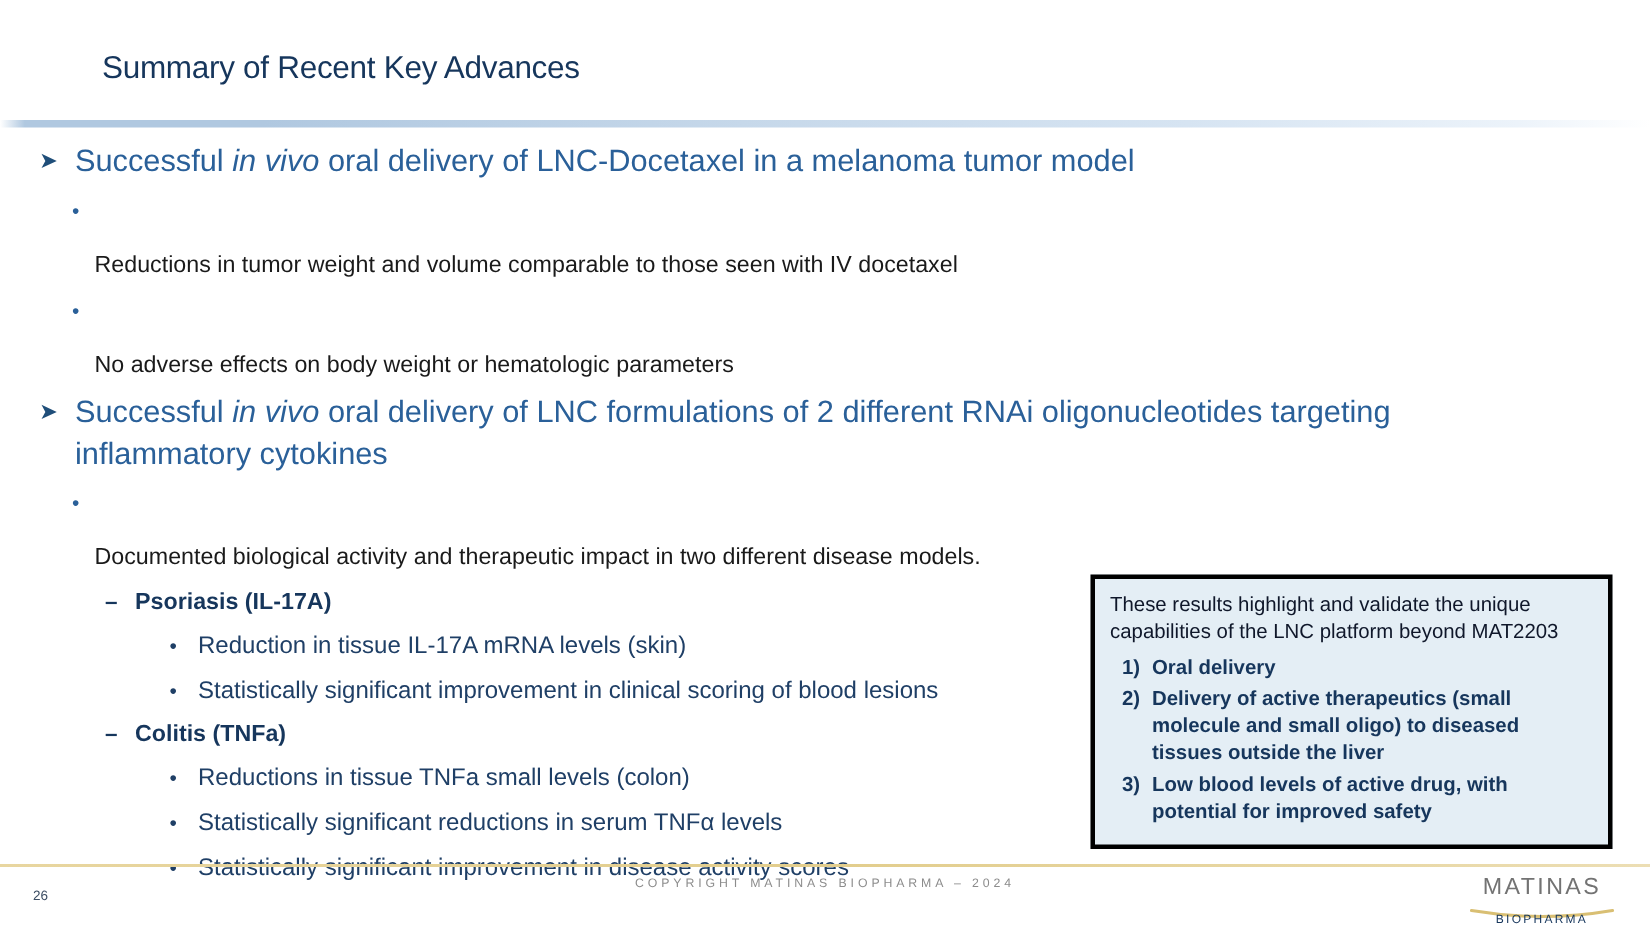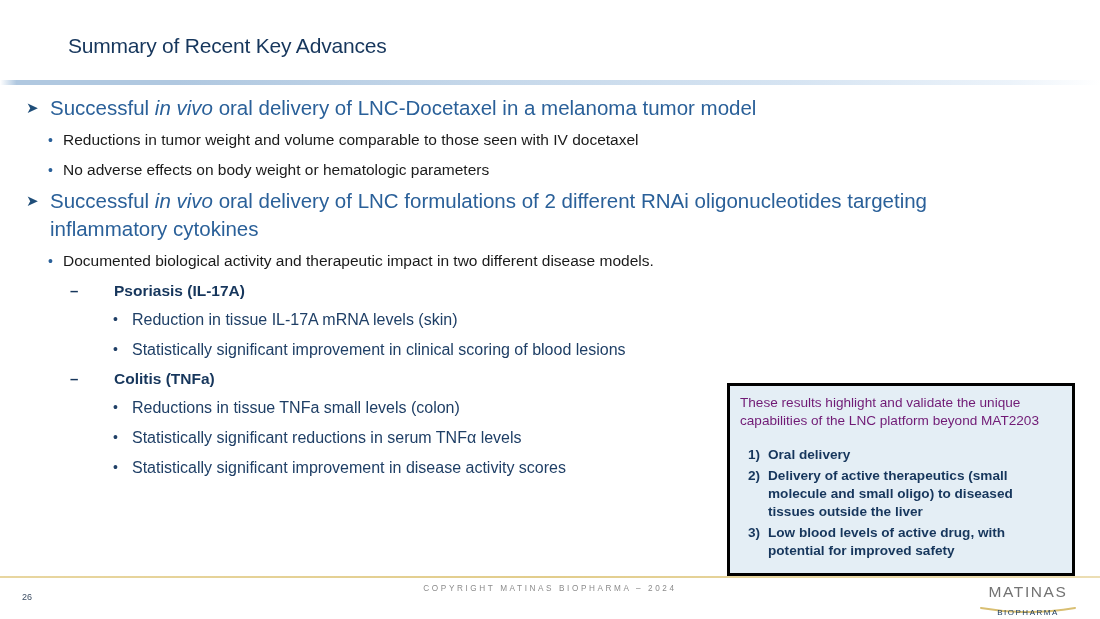--- a/index.html
+++ b/index.html
@@ -89,40 +89,40 @@
   .lvl2 .marker {
     width: 15px;
     color: #2a6099;
     font-size: 14px;
     line-height: 26px;
   }
   .lvl2 .text {
     color: #1a1a1a;
     font-size: 15.5px;
     line-height: 26px;
+    margin-top: 37px;
   }
 
   
   .lvl3 {
     margin-left: 70px;
     margin-bottom: 2px;
   }
   .lvl3 .marker {
     width: 20px;
     color: #16365c;
     font-size: 15px;
     line-height: 26px;
     font-weight: bold;
   }
   .lvl3 .text {
     color: #16365c;
     font-size: 15.5px;
     line-height: 26px;
     font-weight: bold;
-    margin-left: 24px;
   }
 
   
   .lvl4 {
     margin-left: 113px;
     margin-bottom: 3px;
   }
   .lvl4 .marker {
     width: 19px;
     color: #1f3f66;
@@ -143,24 +143,24 @@
     position: absolute;
     left: 727px;
     top: 383px;
     width: 348px;
     box-sizing: border-box;
     background: #e4eef5;
     border: 3px solid #000000;
     padding: 8px 10px 10px 10px;
   }
   .callout-intro {
-    color: #701a75;
+    color: #0f172a;
     font-size: 13.6px;
     line-height: 18px;
-    margin-bottom: 16px;
+    margin-bottom: 6px;
   }
   .callout-list {
     margin: 0;
     padding: 0;
     list-style: none;
   }
   .callout-item {
     display: flex;
     align-items: flex-start;
     margin-bottom: 3px;

